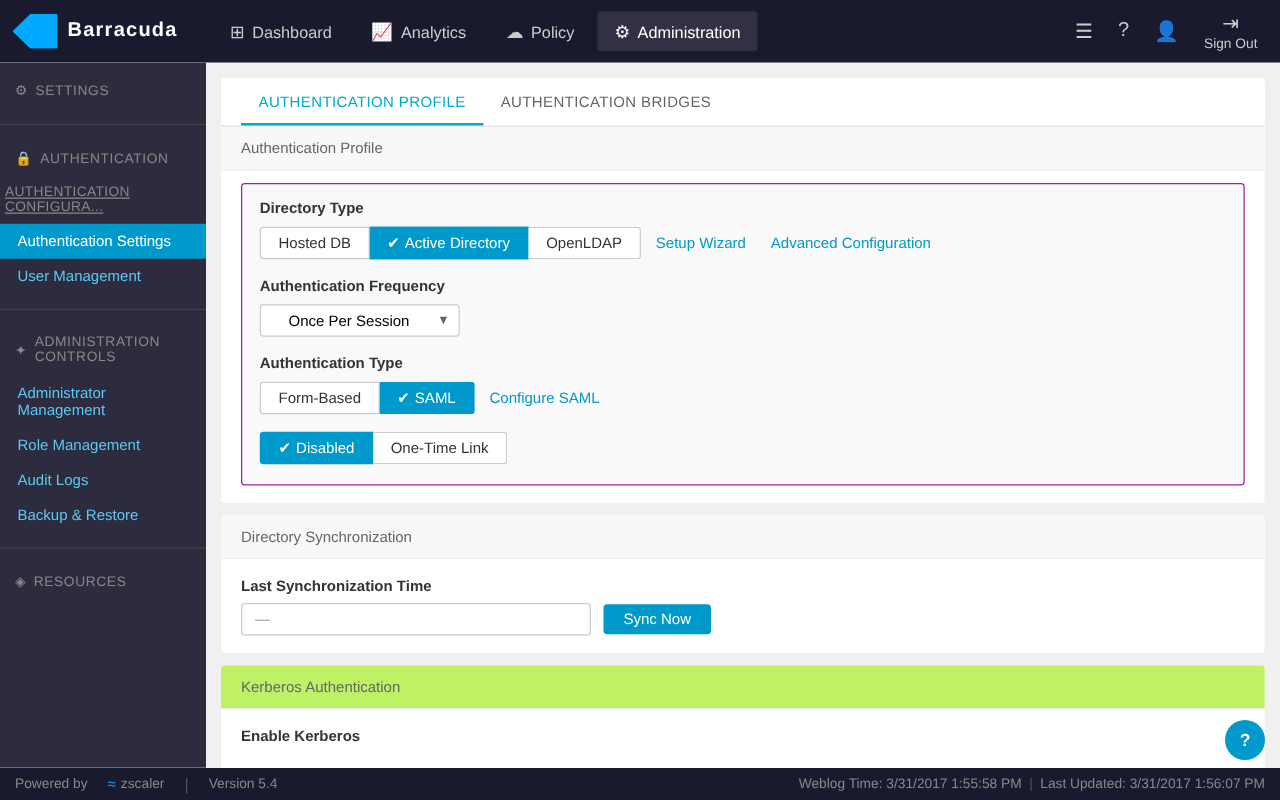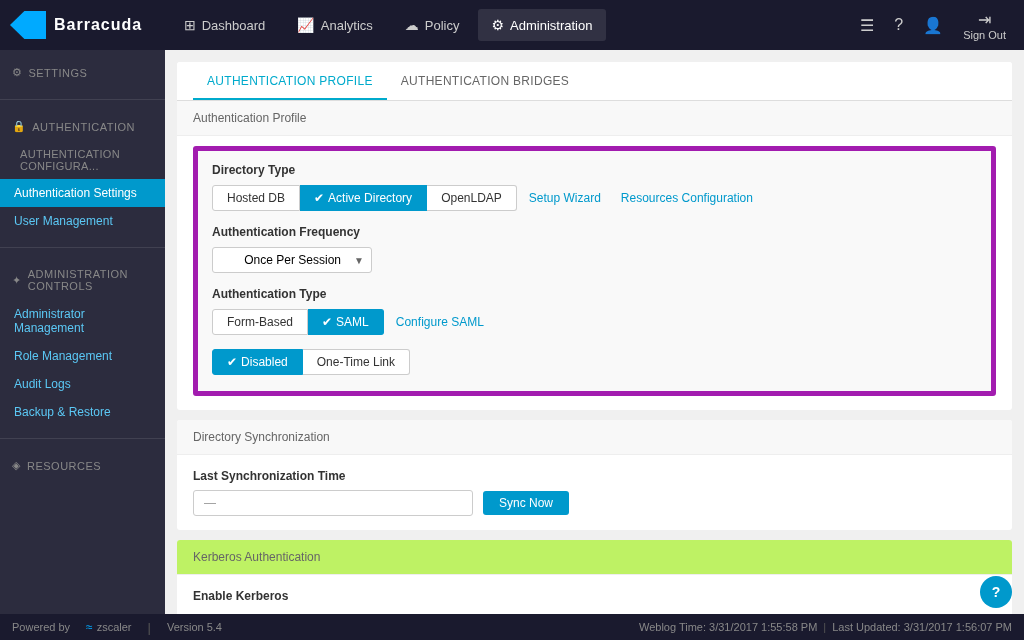--- a/index.html
+++ b/index.html
@@ -21,21 +21,21 @@
 
     
     .main-layout { display: flex; flex: 1; overflow: hidden; }
 
     
     .sidebar { width: 165px; background: #2c2c3e; flex-shrink: 0; overflow-y: auto; }
     .sidebar-section { padding: 8px 0; }
     .sidebar-section-header { display: flex; align-items: center; gap: 6px; color: #888; padding: 8px 12px; font-size: 11px; text-transform: uppercase; letter-spacing: 0.5px; }
     .sidebar-item { padding: 7px 14px; color: #5bc8f5; cursor: pointer; font-size: 12px; font-weight: normal; }
     .sidebar-item.active { background: #0099cc; color: white; }
-    .sidebar-item.sub { padding-left: 20px; font-size: 11px; color: #888; text-transform: uppercase; letter-spacing: 0.3px; }
+    .sidebar-item.sub { padding-left: 4px; font-size: 11px; color: #888; text-transform: uppercase; letter-spacing: 0.3px; text-decoration: underline; }
     .sidebar-item.sub.label-only { cursor: default; }
     .sidebar-divider { height: 1px; background: rgba(255,255,255,0.1); margin: 4px 0; }
 
     
     .content-area { flex: 1; overflow-y: auto; background: #f0f0f0; padding: 12px; }
 
     
     .card { background: white; border-radius: 3px; margin-bottom: 10px; overflow: hidden; }
     .card-tabs { display: flex; border-bottom: 1px solid #ddd; padding: 0 16px; background: white; }
     .card-tab { padding: 12px 14px 10px; font-size: 12px; color: #666; cursor: pointer; border-bottom: 2px solid transparent; font-weight: 500; letter-spacing: 0.3px; }
@@ -54,21 +54,21 @@
     .btn-toggle:first-child { border-radius: 3px 0 0 3px; }
     .btn-toggle:last-child { border-radius: 0 3px 3px 0; }
     .btn-toggle + .btn-toggle { border-left: none; }
     .btn-toggle.active { background: #0099cc; color: white; border-color: #0099cc; display: flex; align-items: center; gap: 4px; }
     .btn-toggle.active .check { color: white; font-size: 12px; }
 
     .link-btn { background: none; border: none; color: #0099cc; cursor: pointer; font-size: 12px; padding: 5px 8px; }
 
     
     .select-wrapper { position: relative; display: inline-block; }
-    .form-select { padding: 5px 30px 5px 22px; border: 1px solid #ccc; border-radius: 3px; font-size: 12px; background: white; appearance: none; cursor: pointer; min-width: 160px; text-align: right; }
+    .form-select { padding: 5px 30px 5px 22px; border: 1px solid #ccc; border-radius: 3px; font-size: 12px; background: white; appearance: none; cursor: pointer; min-width: 160px; }
     .select-arrow { position: absolute; right: 8px; top: 50%; transform: translateY(-50%); color: #666; pointer-events: none; font-size: 10px; }
 
     
     .sync-row { display: flex; align-items: center; gap: 10px; }
     .sync-input { padding: 5px 10px; border: 1px solid #ccc; border-radius: 3px; font-size: 12px; width: 280px; color: #999; }
     .sync-btn { padding: 5px 16px; background: #0099cc; color: white; border: none; border-radius: 3px; cursor: pointer; font-size: 12px; }
 
     
     .dir-sync-section { background: white; margin-bottom: 10px; border-radius: 3px; }
     .dir-sync-header { padding: 10px 16px; color: #666; font-size: 12px; background: #f8f8f8; border-bottom: 1px solid #eee; border-radius: 3px 3px 0 0; }
@@ -82,21 +82,21 @@
     
     .status-bar { background: #1a1a2e; height: 26px; display: flex; align-items: center; padding: 0 12px; gap: 16px; flex-shrink: 0; }
     .status-text { color: #888; font-size: 11px; }
     .status-sep { color: #555; }
     .zscaler-logo { display: flex; align-items: center; gap: 4px; color: #888; font-size: 11px; }
     .zscaler-icon { color: #00aaff; font-size: 12px; }
     .status-right { margin-left: auto; display: flex; align-items: flex-start; gap: 6px; color: #888; font-size: 11px; }
     .help-float { position: fixed; right: 12px; bottom: 32px; background: #0099cc; color: white; border-radius: 50%; width: 32px; height: 32px; display: flex; align-items: center; justify-content: center; cursor: pointer; font-size: 14px; font-weight: bold; }
 
     .inline-btn-row { display: flex; align-items: center; gap: 4px; }
-    .subsection-inner { background: #f9f9f9; border: 5px solid #a21caf; border-radius: 3px; padding: 12px 14px; }
+    .subsection-inner { background: #f9f9f9; border: 1px solid #a21caf; border-radius: 3px; padding: 12px 14px; }
   </style>
 </head>
 <body>
 
 <div class="top-nav">
   <div class="logo-area">
     <div class="logo-icon"></div>
     <span class="logo-text">Barracuda</span>
   </div>
   <div class="nav-items">
@@ -209,21 +209,21 @@
               </button>
               <button class="btn-toggle active">
                 <span class="check">✔</span>
                 <span>Active Directory</span>
               </button>
               <button class="btn-toggle">
                 <span>OpenLDAP</span>
               </button>
             </div>
             <button class="link-btn">Setup Wizard</button>
-            <button class="link-btn">Resources Configuration</button>
+            <button class="link-btn">Advanced Configuration</button>
           </div>
         </div>
 
         <div class="form-row" style="padding: 0; margin-bottom: 14px;">
           <div class="field-label">Authentication Frequency</div>
           <div class="select-wrapper">
             <select class="form-select">
               <option>Once Per Session</option>
               <option>Every Request</option>
               <option>Daily</option>

